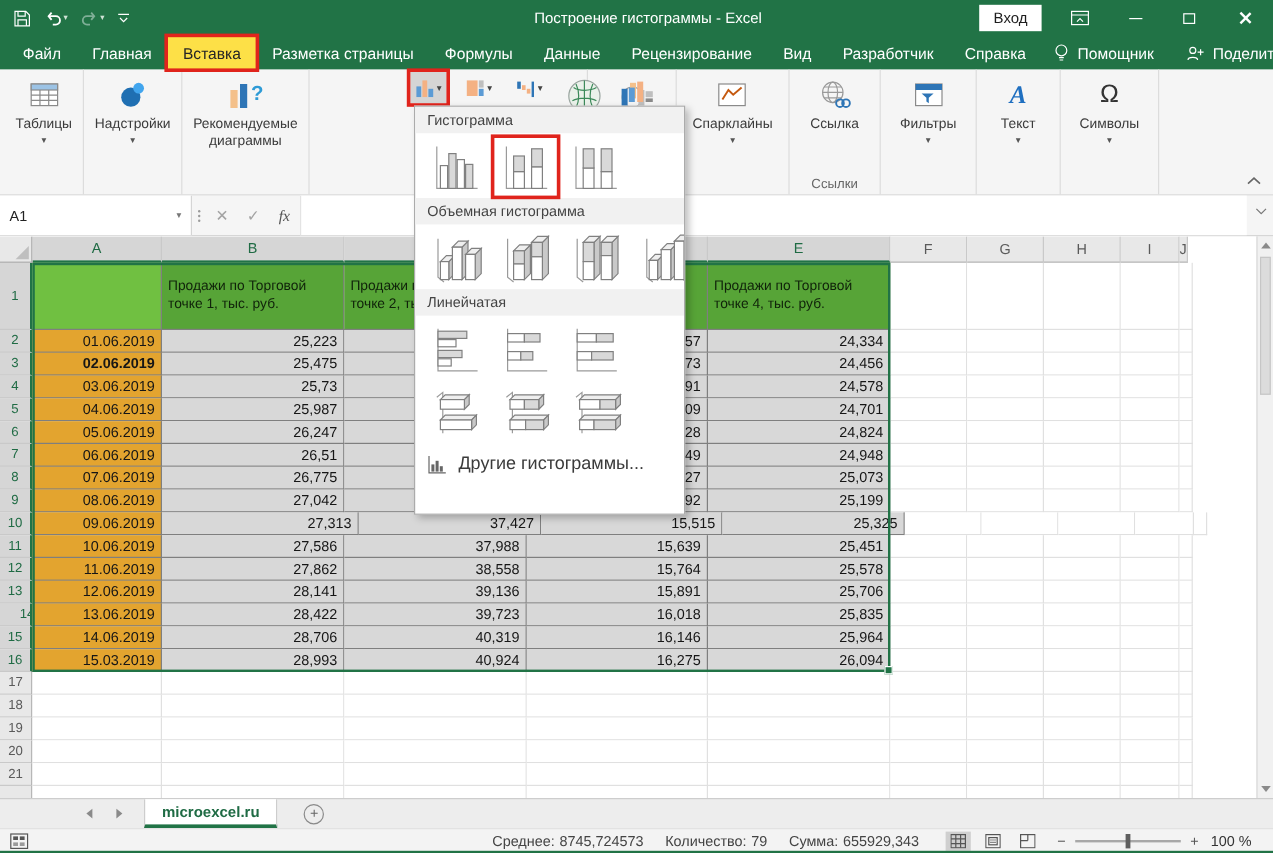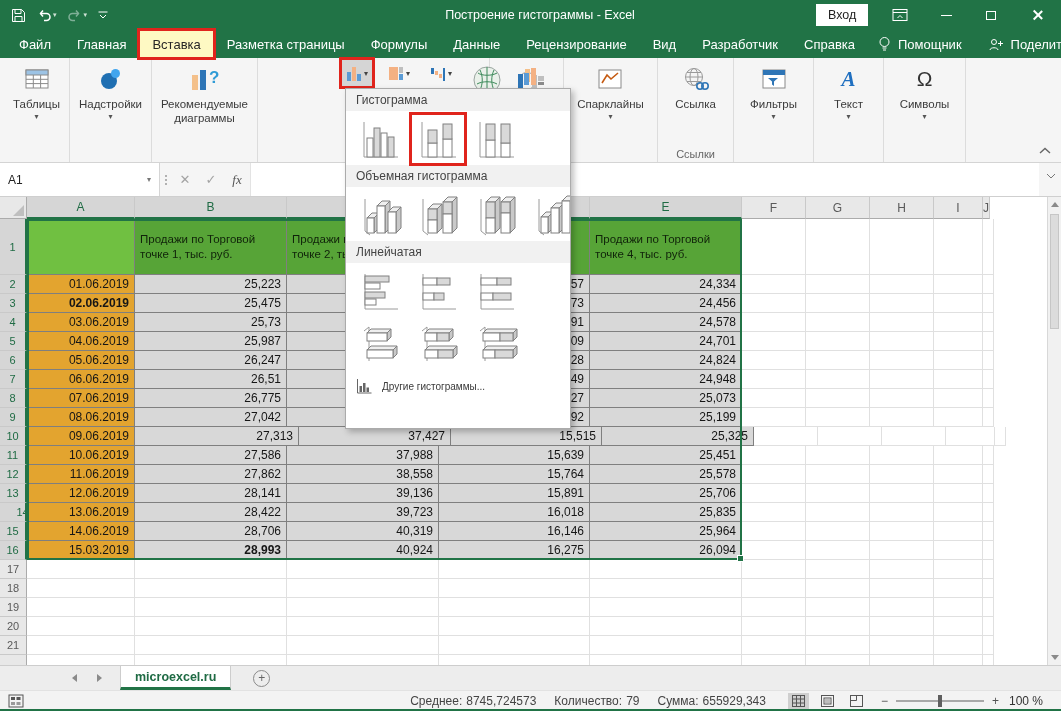--- a/index.html
+++ b/index.html
@@ -15,21 +15,21 @@
 #signin{position:absolute;left:816px;top:4px;height:22px;padding:0 12px;background:#fff;color:#1e1e1e;font-size:12.5px;display:flex;align-items:center}
 .wc{position:absolute;top:0;width:32px;height:30px;display:flex;align-items:center;justify-content:center}
 .wc .bar{width:11px;height:1px;background:#fff}
 .wc .box{width:10px;height:9px;border:1px solid #fff}
 .xicon{position:relative;width:12px;height:12px}
 .xicon::before,.xicon::after{content:"";position:absolute;left:5px;top:0;width:1.5px;height:12px;background:#fff}
 .xicon::before{transform:rotate(45deg)}.xicon::after{transform:rotate(-45deg)}
 
 #tabsrow{position:absolute;left:0;top:30px;width:1061px;height:28px;background:#217346;display:flex;align-items:stretch;color:#fff;font-size:13px;padding-left:6px}
 .rtab{padding:0 13px;display:flex;align-items:center;white-space:nowrap}
-.rtab.active{background:#fef9c3;color:#262626;outline:3px solid #E0241C;outline-offset:-1px;z-index:5}
+.rtab.active{background:#fde047;color:#262626;outline:3px solid #E0241C;outline-offset:-1px;z-index:5}
 #tabs-right{margin-left:auto;display:flex;align-items:center;gap:6px;margin-right:8px}
 #tabs-right .rtab{gap:7px;padding:0 10px}
 
 #ribbon{position:absolute;left:0;top:58px;width:1061px;height:105px;background:#F5F5F5;border-bottom:1px solid #D4D4D4;display:flex;align-items:stretch;padding-left:4px}
 .rgroup{position:relative;border-right:1px solid #DCDCDC;display:flex;justify-content:center}
 .bigbtn{display:flex;flex-direction:column;align-items:center;padding-top:8px}
 .bigbtn .lblwrap{margin-top:5px;font-size:11.5px;color:#3b3b3b;text-align:center;line-height:1.25}
 .caretd{margin-top:2px;font-size:8px;color:#555;line-height:1}
 .caretd::after{content:"▾"}
 .c2{font-size:8px;color:#555}.c2::after{content:" ▾"}
@@ -79,21 +79,21 @@
 .tri.left{border-top:4px solid transparent;border-bottom:4px solid transparent;border-right:5px solid #8a8a8a}
 .tri.right{border-top:4px solid transparent;border-bottom:4px solid transparent;border-left:5px solid #8a8a8a}
 #vthumb{position:absolute;left:2px;top:17px;width:9px;height:115px;background:#DCDCDC;border:1px solid #C6C6C6}
 #vdown{position:absolute;bottom:0;left:0;width:14px;height:15px}
 
 #chart-menu{position:absolute;left:345px;top:88px;width:226px;height:341px;background:#fff;border:1px solid #ABABAB;box-shadow:3px 3px 6px rgba(0,0,0,.25);z-index:40;overflow:hidden}
 .menu-sec{height:22px;line-height:22px;background:#F1F1F1;padding-left:10px;font-size:12px;color:#444}
 .menu-icons{display:flex;gap:10px;padding:6px 0 4px 10px}
 .menu-icon{width:48px;height:44px}
 .menu-icon.hi{outline:3px solid #E0241C;outline-offset:2px}
-#menu-more{display:flex;align-items:center;gap:10px;padding:7px 0 0 10px;font-size:10px;color:#3b3b3b}
+#menu-more{display:flex;align-items:center;gap:10px;padding:7px 0 0 10px;font-size:15px;color:#3b3b3b}
 
 #sheetbar{position:absolute;left:0;top:665px;width:1061px;height:25px;background:#EDEDED;border-top:1px solid #CDCDCD;display:flex;align-items:stretch}
 #tabnav{display:flex;align-items:center;gap:20px;margin-left:72px}
 #sheettab{margin-left:18px;background:#fff;border-left:1px solid #CDCDCD;border-right:1px solid #CDCDCD;border-bottom:3px solid #217346;display:flex;align-items:center;padding:0 14px;font-size:12.5px;font-weight:bold;color:#1F6B44}
 #addsheet{width:17px;height:17px;border:1px solid #8a8a8a;border-radius:50%;margin:auto 0 auto 22px;display:flex;align-items:center;justify-content:center;color:#666;font-size:12px}
 #addsheet::after{content:"+"}
 
 #statusbar{position:absolute;left:0;top:690px;width:1061px;height:21px;background:#F3F3F3;border-top:1px solid #E2E2E2;display:flex;align-items:center;font-size:12px;color:#444;padding-left:8px}
 #stats{margin-left:auto;display:flex;gap:18px;margin-right:22px}
 .stat{display:flex;gap:4px}
@@ -560,21 +560,21 @@
       <div class="c g-cell num tdata" style="width: 152px;">25,964</div>
       <div class="c g-cell blank" style="width: 64px;"></div>
       <div class="c g-cell blank" style="width: 64px;"></div>
       <div class="c g-cell blank" style="width: 64px;"></div>
       <div class="c g-cell blank" style="width: 49px;"></div>
       <div class="c g-cell blank"></div>
     </div>
     <div class="g-row" style="height: 19px;">
       <div class="c g-rowhdr sel" style="width: 27px;">16</div>
       <div class="c g-cell date tdata" style="width: 108px;">15.03.2019</div>
-      <div class="c g-cell num tdata" style="width: 152px; font-weight: bold;">28,993</div>
+      <div class="c g-cell num tdata" style="width: 152px;">28,993</div>
       <div class="c g-cell num tdata" style="width: 152px;">40,924</div>
       <div class="c g-cell num tdata" style="width: 151px;">16,275</div>
       <div class="c g-cell num tdata" style="width: 152px;">26,094</div>
       <div class="c g-cell blank" style="width: 64px;"></div>
       <div class="c g-cell blank" style="width: 64px;"></div>
       <div class="c g-cell blank" style="width: 64px;"></div>
       <div class="c g-cell blank" style="width: 49px;"></div>
       <div class="c g-cell blank"></div>
     </div>
     <div class="g-row" style="height: 19px;">

